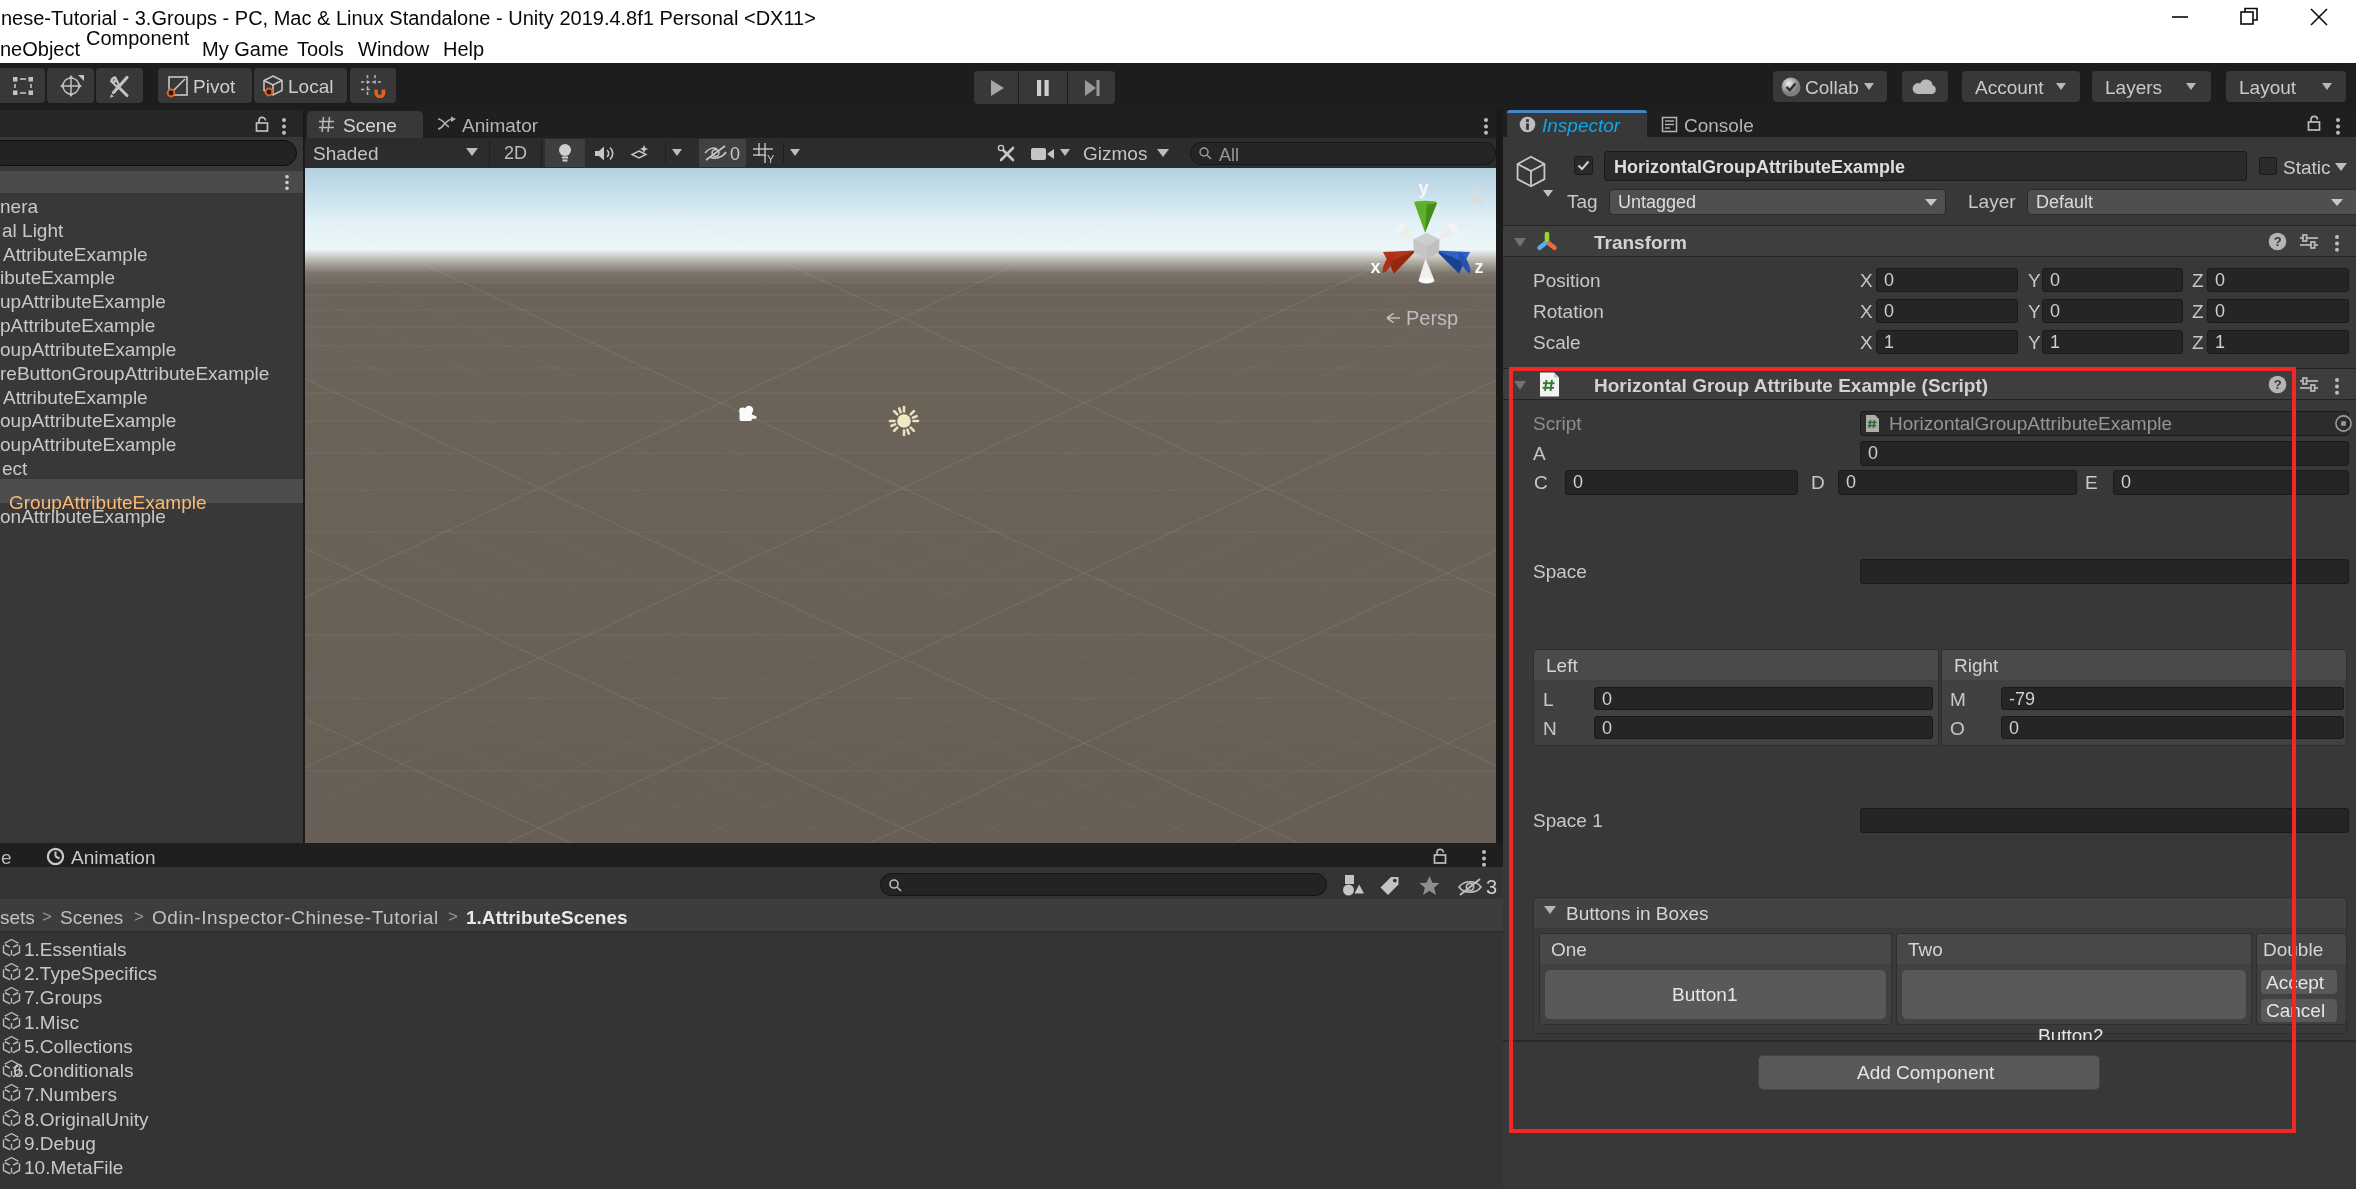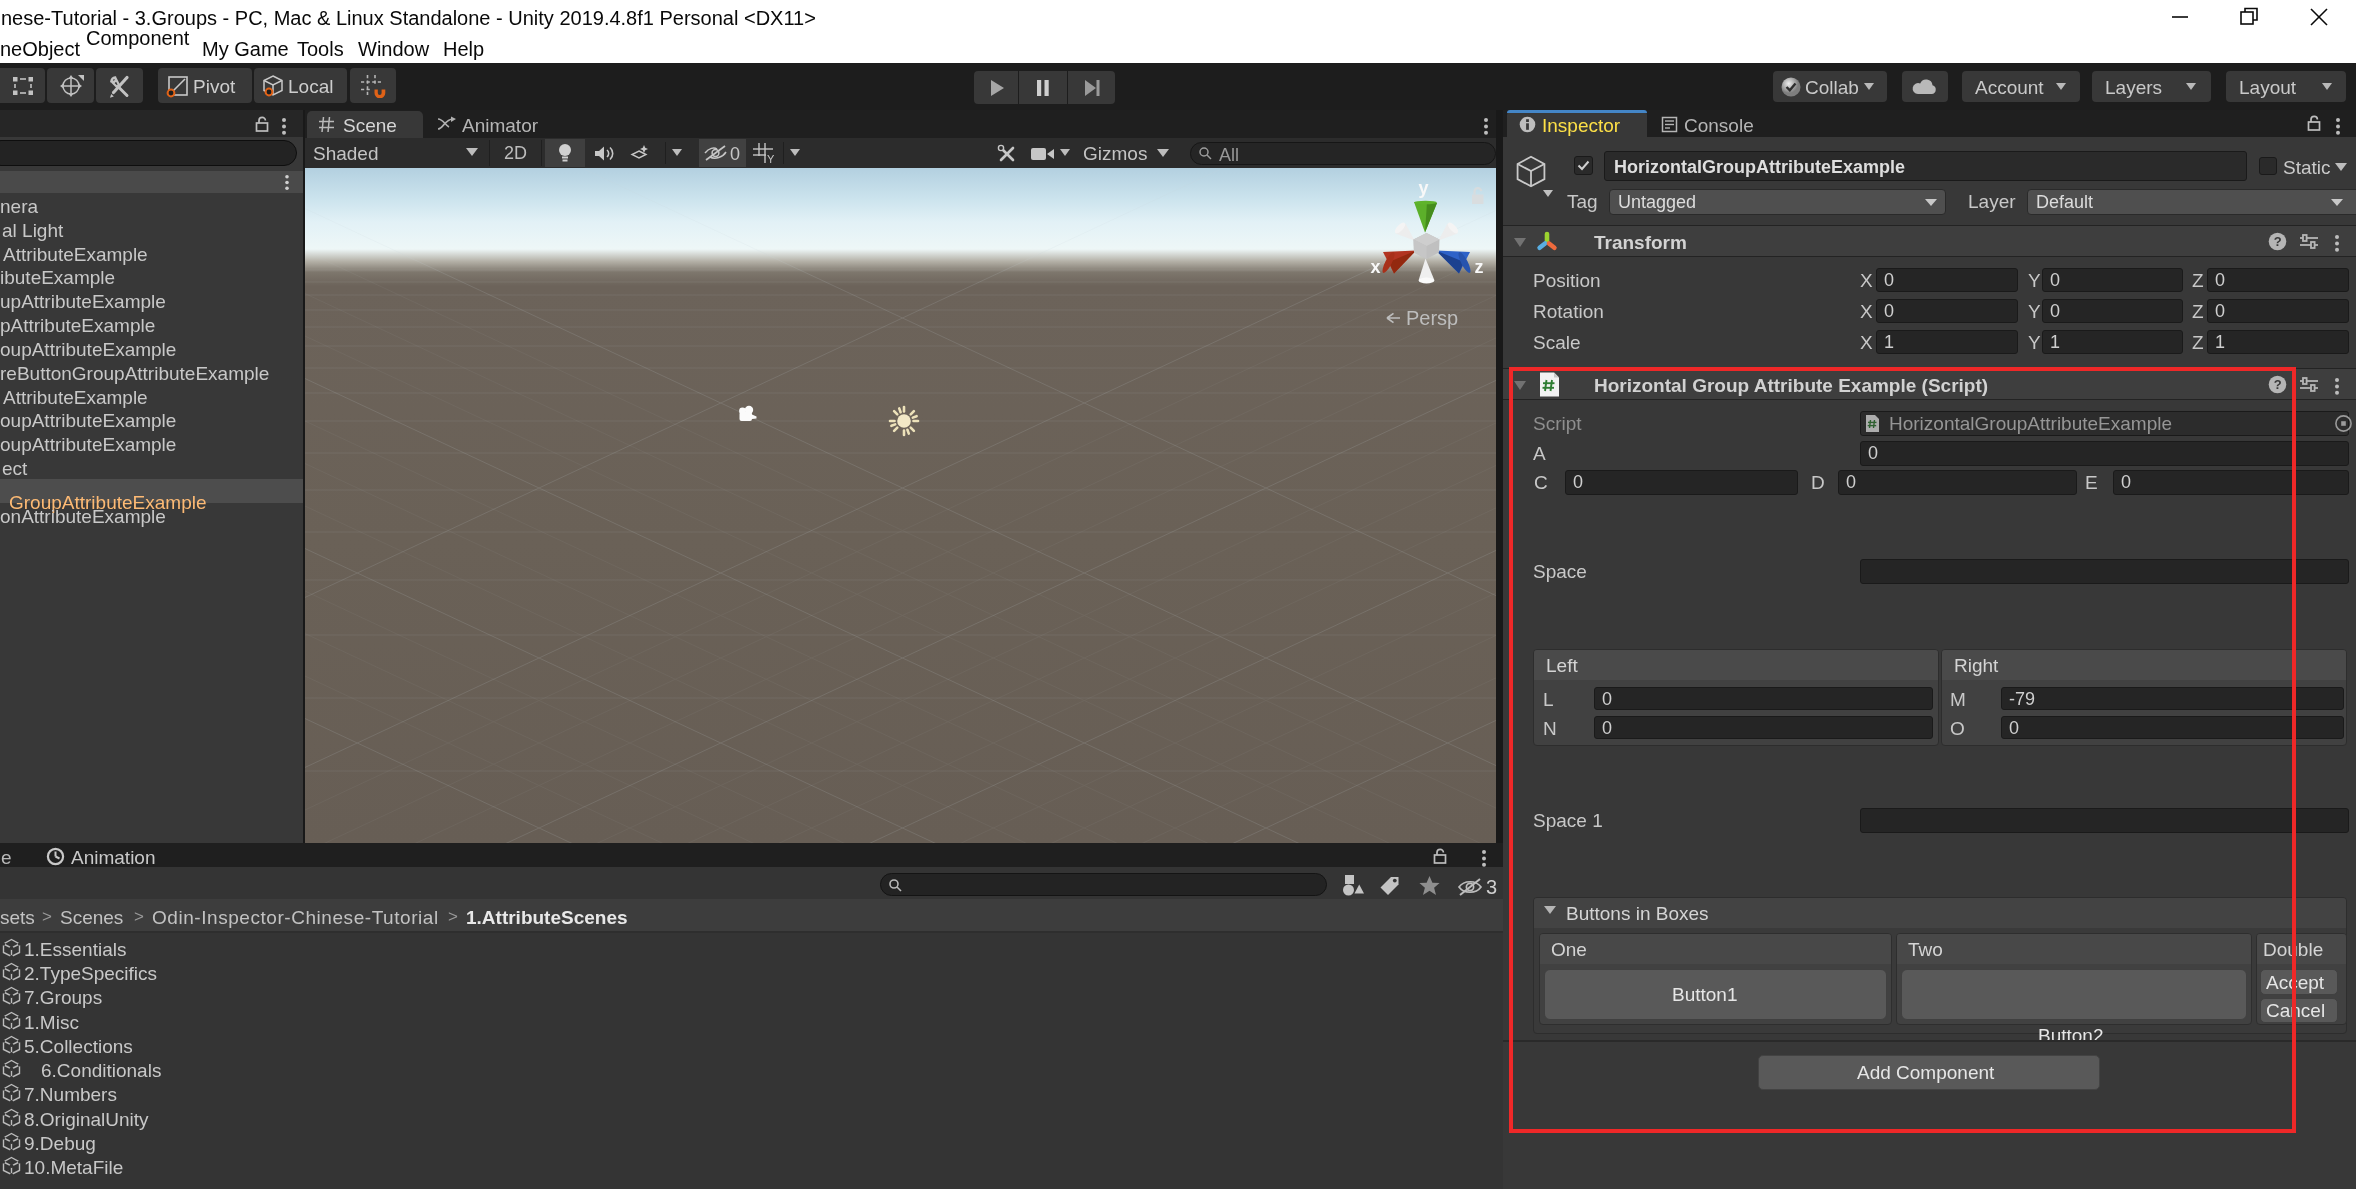--- a/index.html
+++ b/index.html
@@ -510,21 +510,21 @@
         <g fill="none" stroke="#bcbcbc" stroke-width="1.4">
           <polygon points="9.5,1.5 17.5,6 17.5,14.5 9.5,18.5 1.5,14.5 1.5,6"></polygon>
           <polyline points="1.5,6 9.5,10 17.5,6"></polyline>
           <line x1="9.5" y1="10" x2="9.5" y2="18.5"></line>
         </g>
         <circle cx="9.5" cy="10" r="2" fill="#343434"></circle>
         <circle cx="17.5" cy="6" r="1.6" fill="#343434"></circle>
         <circle cx="1.5" cy="6" r="1.6" fill="#343434"></circle>
         <circle cx="9.5" cy="18.5" r="1.6" fill="#343434"></circle>
       </svg>
-      <div class="lbl" style="left:41px;top:1061px;">6.Conditionals</div>
+      <div class="lbl" style="left:13px;top:1061px;">6.Conditionals</div>
   <svg class="a ucube" style="left:2px;top:1083px;" width="19" height="20" viewBox="0 0 19 20">
         <g fill="none" stroke="#bcbcbc" stroke-width="1.4">
           <polygon points="9.5,1.5 17.5,6 17.5,14.5 9.5,18.5 1.5,14.5 1.5,6"></polygon>
           <polyline points="1.5,6 9.5,10 17.5,6"></polyline>
           <line x1="9.5" y1="10" x2="9.5" y2="18.5"></line>
         </g>
         <circle cx="9.5" cy="10" r="2" fill="#343434"></circle>
         <circle cx="17.5" cy="6" r="1.6" fill="#343434"></circle>
         <circle cx="1.5" cy="6" r="1.6" fill="#343434"></circle>
         <circle cx="9.5" cy="18.5" r="1.6" fill="#343434"></circle>
@@ -574,21 +574,21 @@
  <div class="a" style="left:1503px;top:110px;width:853px;height:1079px;background:#383838;"></div>
  <div class="a" style="left:1503px;top:110px;width:853px;height:27px;background:#1f1f1f;"></div>
 
  <div class="a" style="left:1507px;top:110px;width:140px;height:27px;background:#383838;border-radius:5px 5px 0 0;"></div>
  <div class="a" style="left:1507px;top:110px;width:140px;height:3px;background:#4486c7;border-radius:3px 3px 0 0;"></div>
  <svg class="a" style="left:1519px;top:116px;" width="17" height="17" viewBox="0 0 17 17">
   <circle cx="8.5" cy="8.5" r="7.8" fill="#bdbdbd"></circle>
   <rect x="7.1" y="3.2" width="2.8" height="2.8" fill="#383838"></rect>
   <rect x="7.1" y="7.3" width="2.8" height="6.5" fill="#383838"></rect>
  </svg>
- <div class="t" style="left:1542px;top:116px;font-size:19px;color:#fde047;">Inspector</div>
+ <div class="t" style="left:1542px;top:116px;font-size:19px;color:#0ea5e9;font-style:italic;">Inspector</div>
  <svg class="a" style="left:1661px;top:116px;" width="17" height="17" viewBox="0 0 17 17">
   <rect x="1.5" y="1.5" width="14" height="14" fill="none" stroke="#b5b5b5" stroke-width="1.5"></rect>
   <g stroke="#b5b5b5" stroke-width="1.4">
    <line x1="4" y1="5" x2="13" y2="5"></line>
         <line x1="4" y1="8.5" x2="13" y2="8.5"></line>
         <line x1="4" y1="12" x2="9" y2="12"></line>
   </g>
  </svg>
  <div class="t" style="left:1684px;top:116px;font-size:19px;color:#b5b5b5;">Console</div>
  <svg class="a" style="left:2306px;top:114px;" width="16" height="18" viewBox="0 0 16 18">

